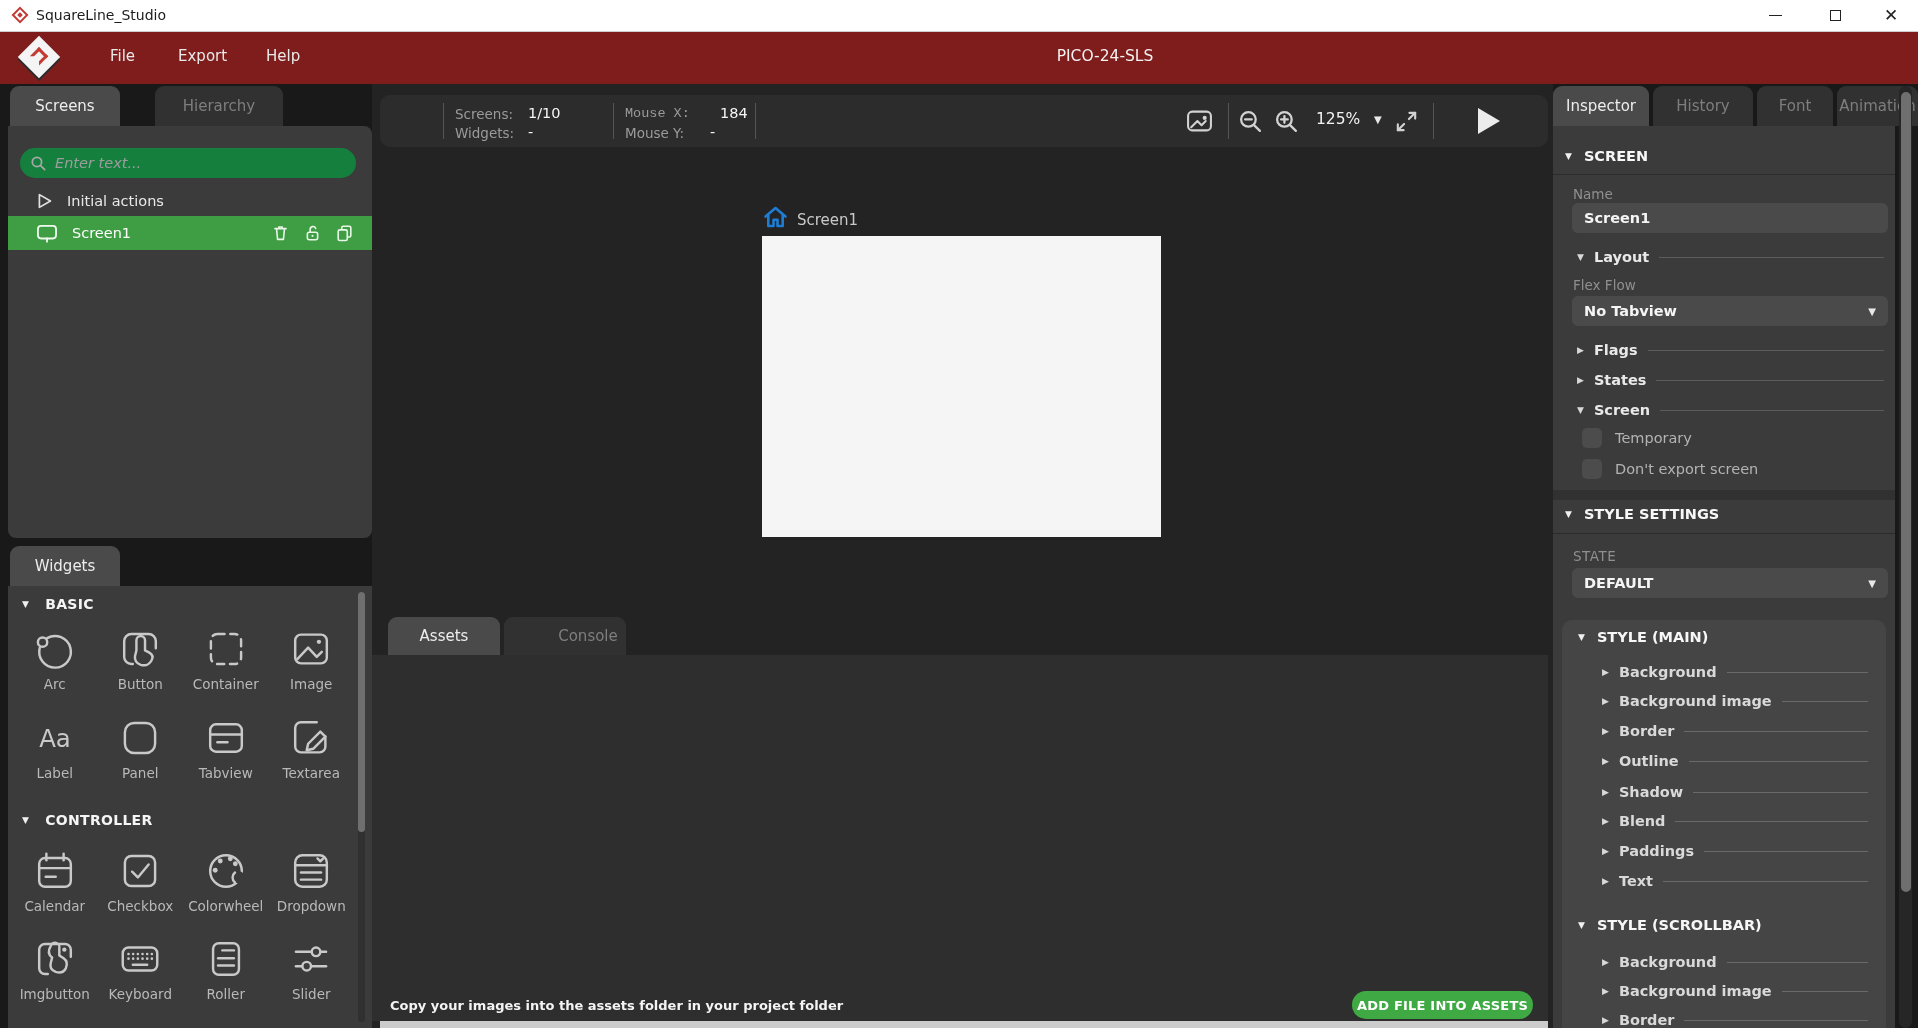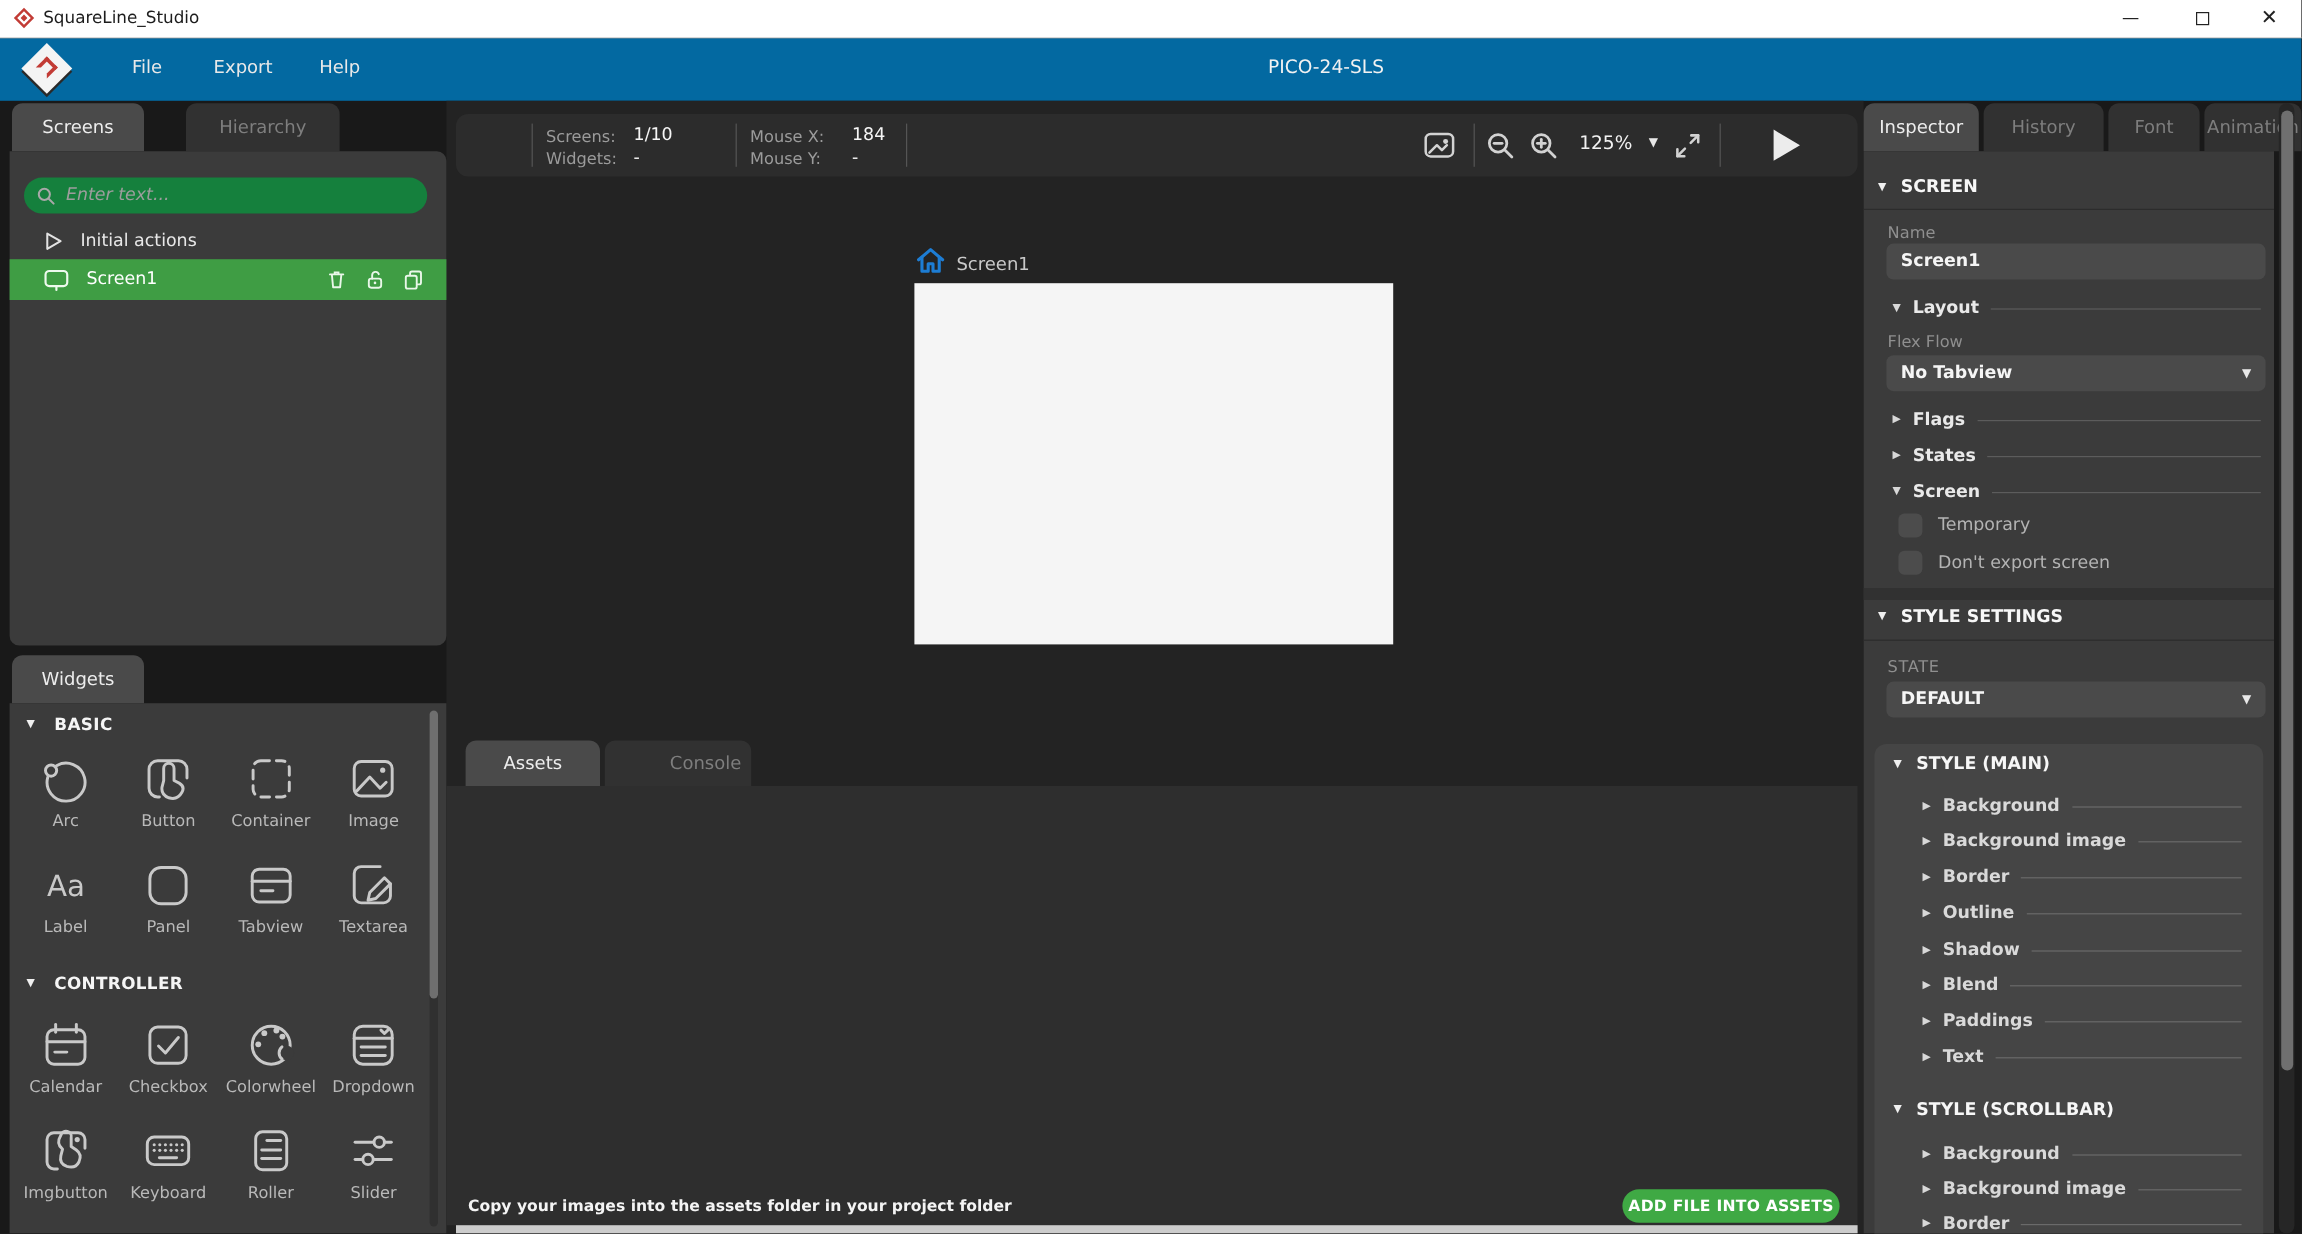--- a/index.html
+++ b/index.html
@@ -13,21 +13,21 @@
   .titlebar-logo { position:absolute; left:14px; top:9px; width:12px; height:12px; transform:rotate(45deg); background:#fff; border:2px solid #c23b35; }
   .titlebar-logo i { position:absolute; left:2px; top:2px; width:4px; height:4px; background:#c23b35; }
   .titlebar-title { position:absolute; left:36px; top:7px; font-size:14px; color:#1c1c1c; }
   .winbtn { position:absolute; top:0; width:46px; height:31px; display:flex; align-items:center; justify-content:center; color:#222; }
   .winbtn.min { left:1752px; } .winbtn.max { left:1812px; } .winbtn.close { left:1868px; }
   .glyph-min { width:13px; height:1.5px; background:#222; }
   .glyph-max { width:11px; height:11px; border:1.5px solid #222; }
   .glyph-close { font-size:17px; line-height:1; color:#222; }
 
   
-  .menubar { position:absolute; left:0; top:32px; width:1918px; height:52px; background:#0369a1; }
+  .menubar { position:absolute; left:0; top:32px; width:1918px; height:52px; background:#7f1d1d; }
   .menubar-logo { position:absolute; left:24px; top:10px; width:30px; height:30px; transform:rotate(45deg); background:#f4f4f4; box-shadow:2px 2px 0 #2a2a2a; }
   .menubar-logo i { position:absolute; left:8px; top:8px; width:13px; height:13px; border:3px solid #c23b35; border-bottom-color:transparent; }
   .menu-item { position:absolute; top:15px; font-size:15px; color:#e9e9e9; cursor:default; }
   .menu-file { left:110px; } .menu-export { left:178px; } .menu-help { left:266px; }
   .project-title { position:absolute; left:1020px; top:15px; width:170px; text-align:center; font-size:15.5px; color:#f2f2f2; }
 
   
   .tab { position:absolute; height:40px; border-radius:9px 9px 0 0; display:flex; align-items:center; justify-content:center; font-size:15px; }
   .tab.active { background:#4a4a4a; color:#ededed; }
   .tab.inactive { background:#313131; color:#7e7e7e; }
@@ -346,22 +346,22 @@
     <i></i>
   </div>
 
 <div class="toolbar">
   <div class="tdiv" style="left:63px;"></div>
   <div class="stat-label" style="left:75px;top:11px;">Screens:</div>
   <div class="stat-value" style="left:148px;top:10px;">1/10</div>
   <div class="stat-label" style="left:75px;top:30px;">Widgets:</div>
   <div class="stat-value" style="left:148px;top:29px;">-</div>
   <div class="tdiv" style="left:233px;"></div>
-  <div class="stat-label" style="left:245px;top:11px;">Mouse X:</div>
-  <div class="stat-value" style="left:330px;top:10px;text-align:center;">184</div>
+  <div class="stat-label" style="left:245px;top:11px;font-family:Liberation Mono, monospace;">Mouse X:</div>
+  <div class="stat-value" style="left:340px;top:10px;text-align:center;">184</div>
   <div class="stat-label" style="left:245px;top:30px;">Mouse Y:</div>
   <div class="stat-value" style="left:330px;top:29px;">-</div>
   <div class="tdiv" style="left:375px;"></div>
 
   <svg class="tool-icon" style="left:806px;top:13px;" width="27" height="26" viewBox="0 0 26 24" fill="none" stroke="#d2d2d2" stroke-width="2" stroke-linecap="round" stroke-linejoin="round">
     <rect x="2" y="3" width="22" height="18" rx="4"></rect>
     <circle cx="18" cy="9" r="2" fill="#d2d2d2" stroke="none"></circle>
     <path d="M5 18 l6 -6 l4 4 l4 -4"></path>
   </svg>
   <div class="tdiv" style="left:848px;"></div>

